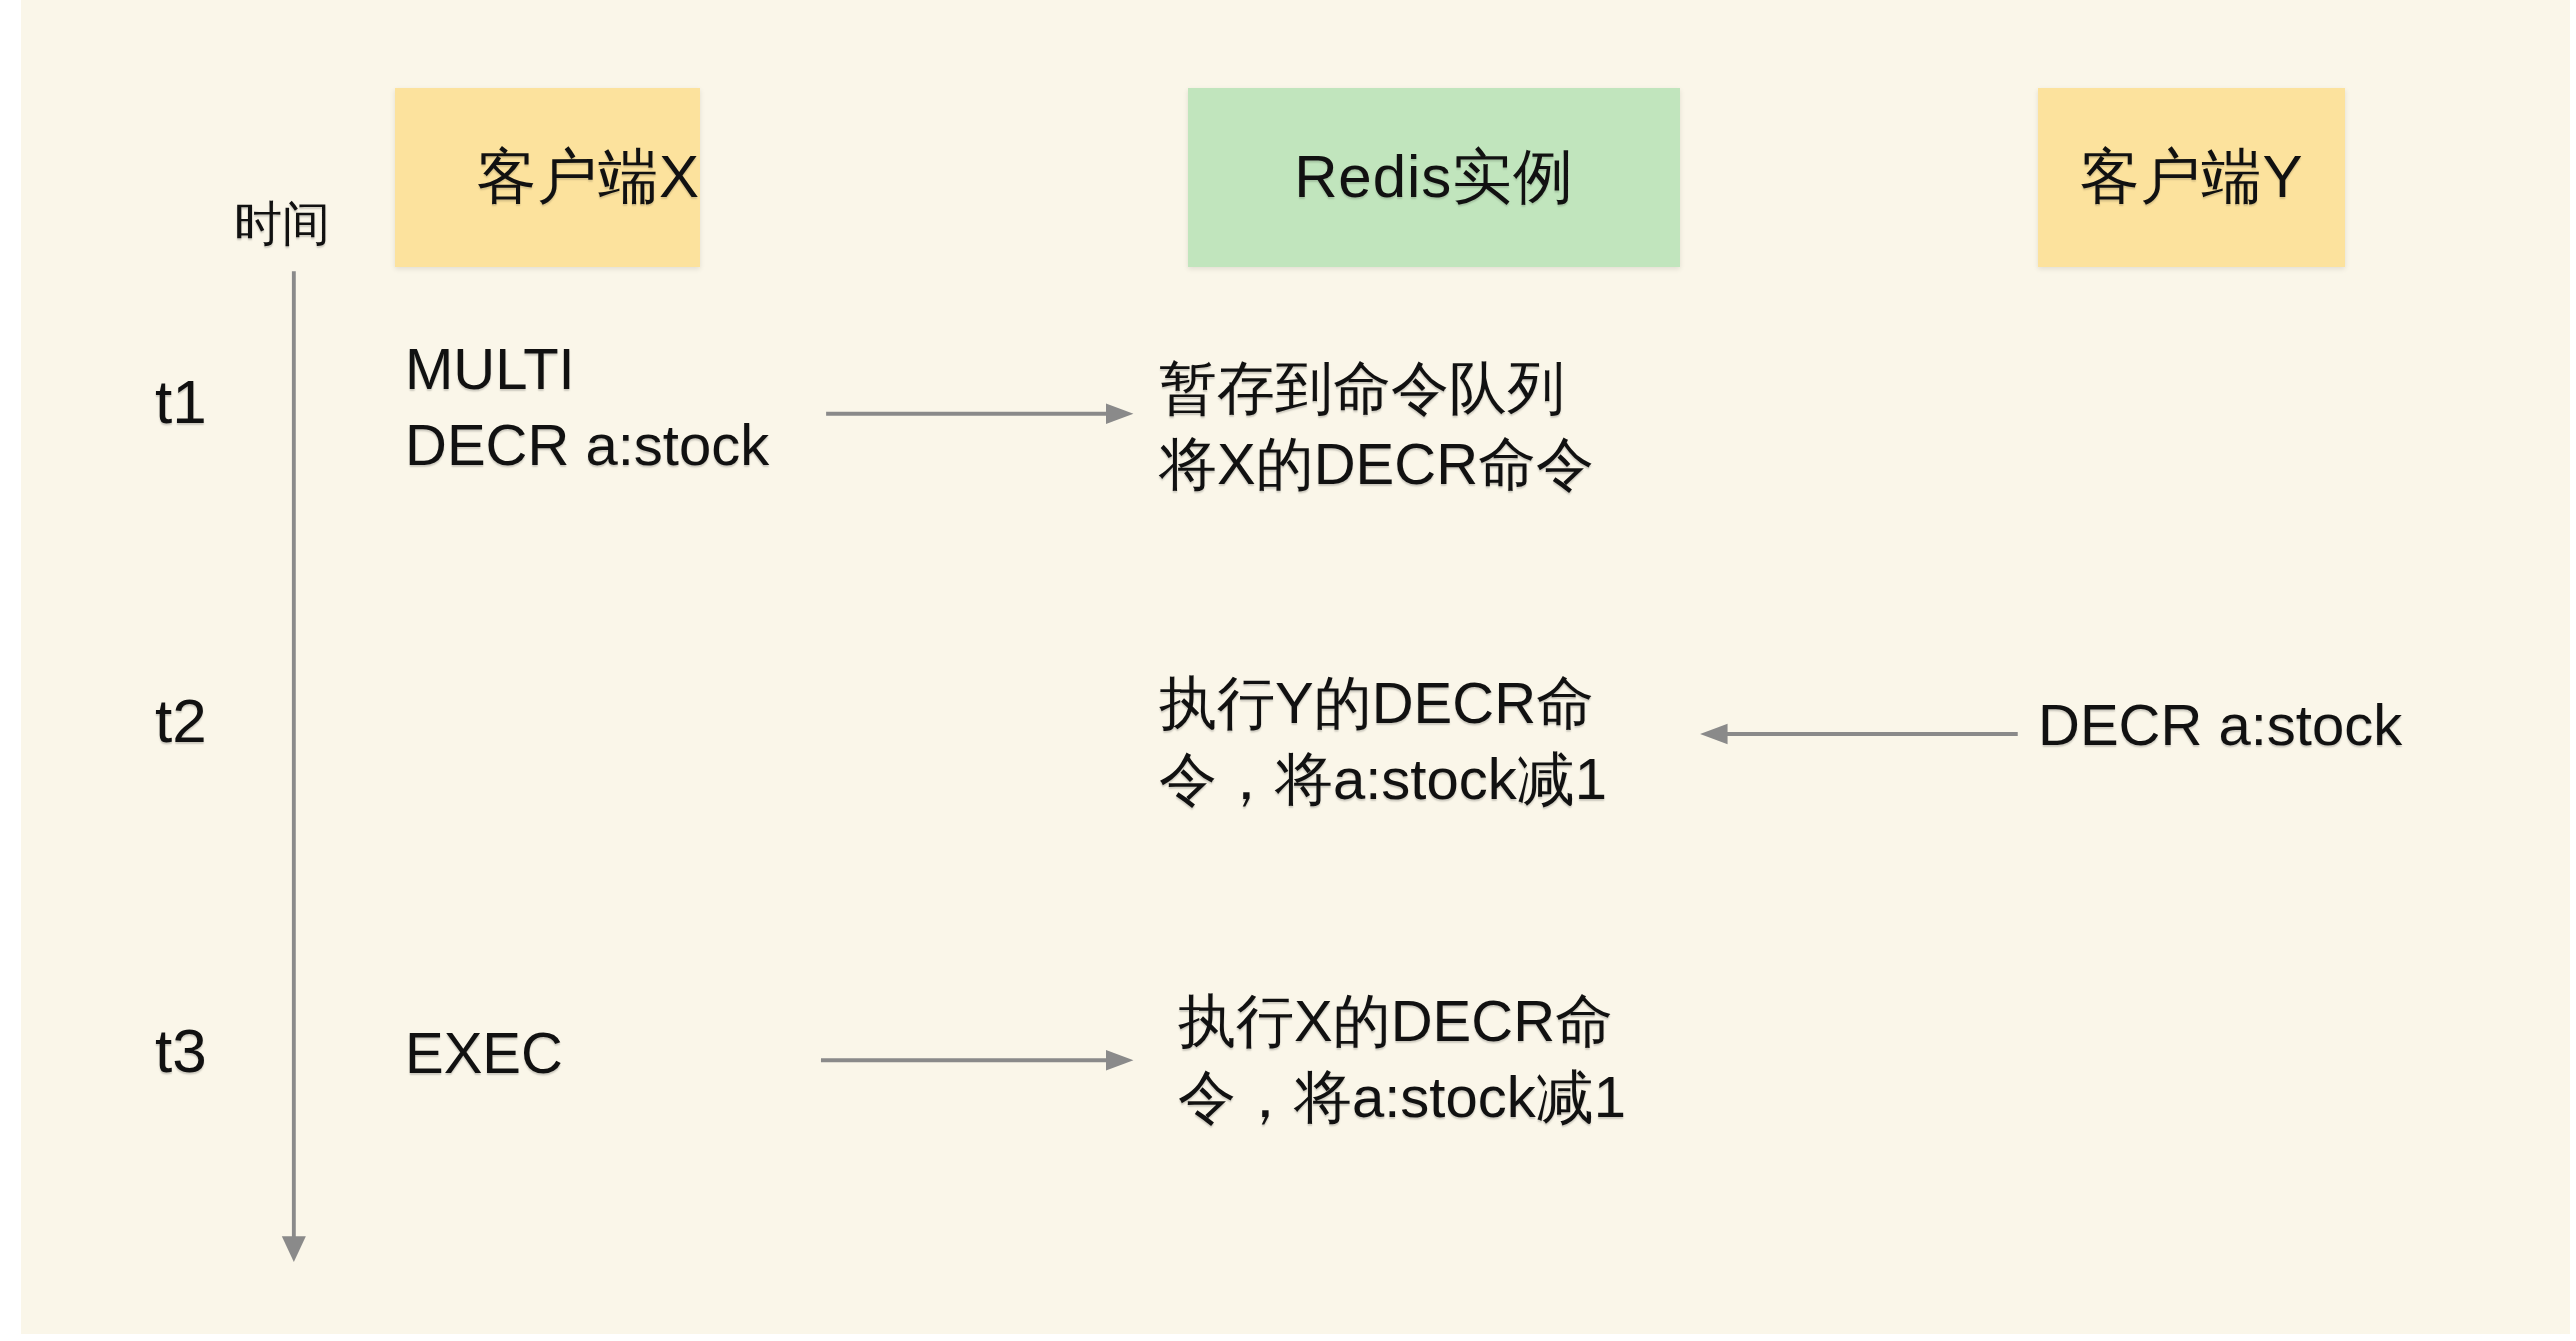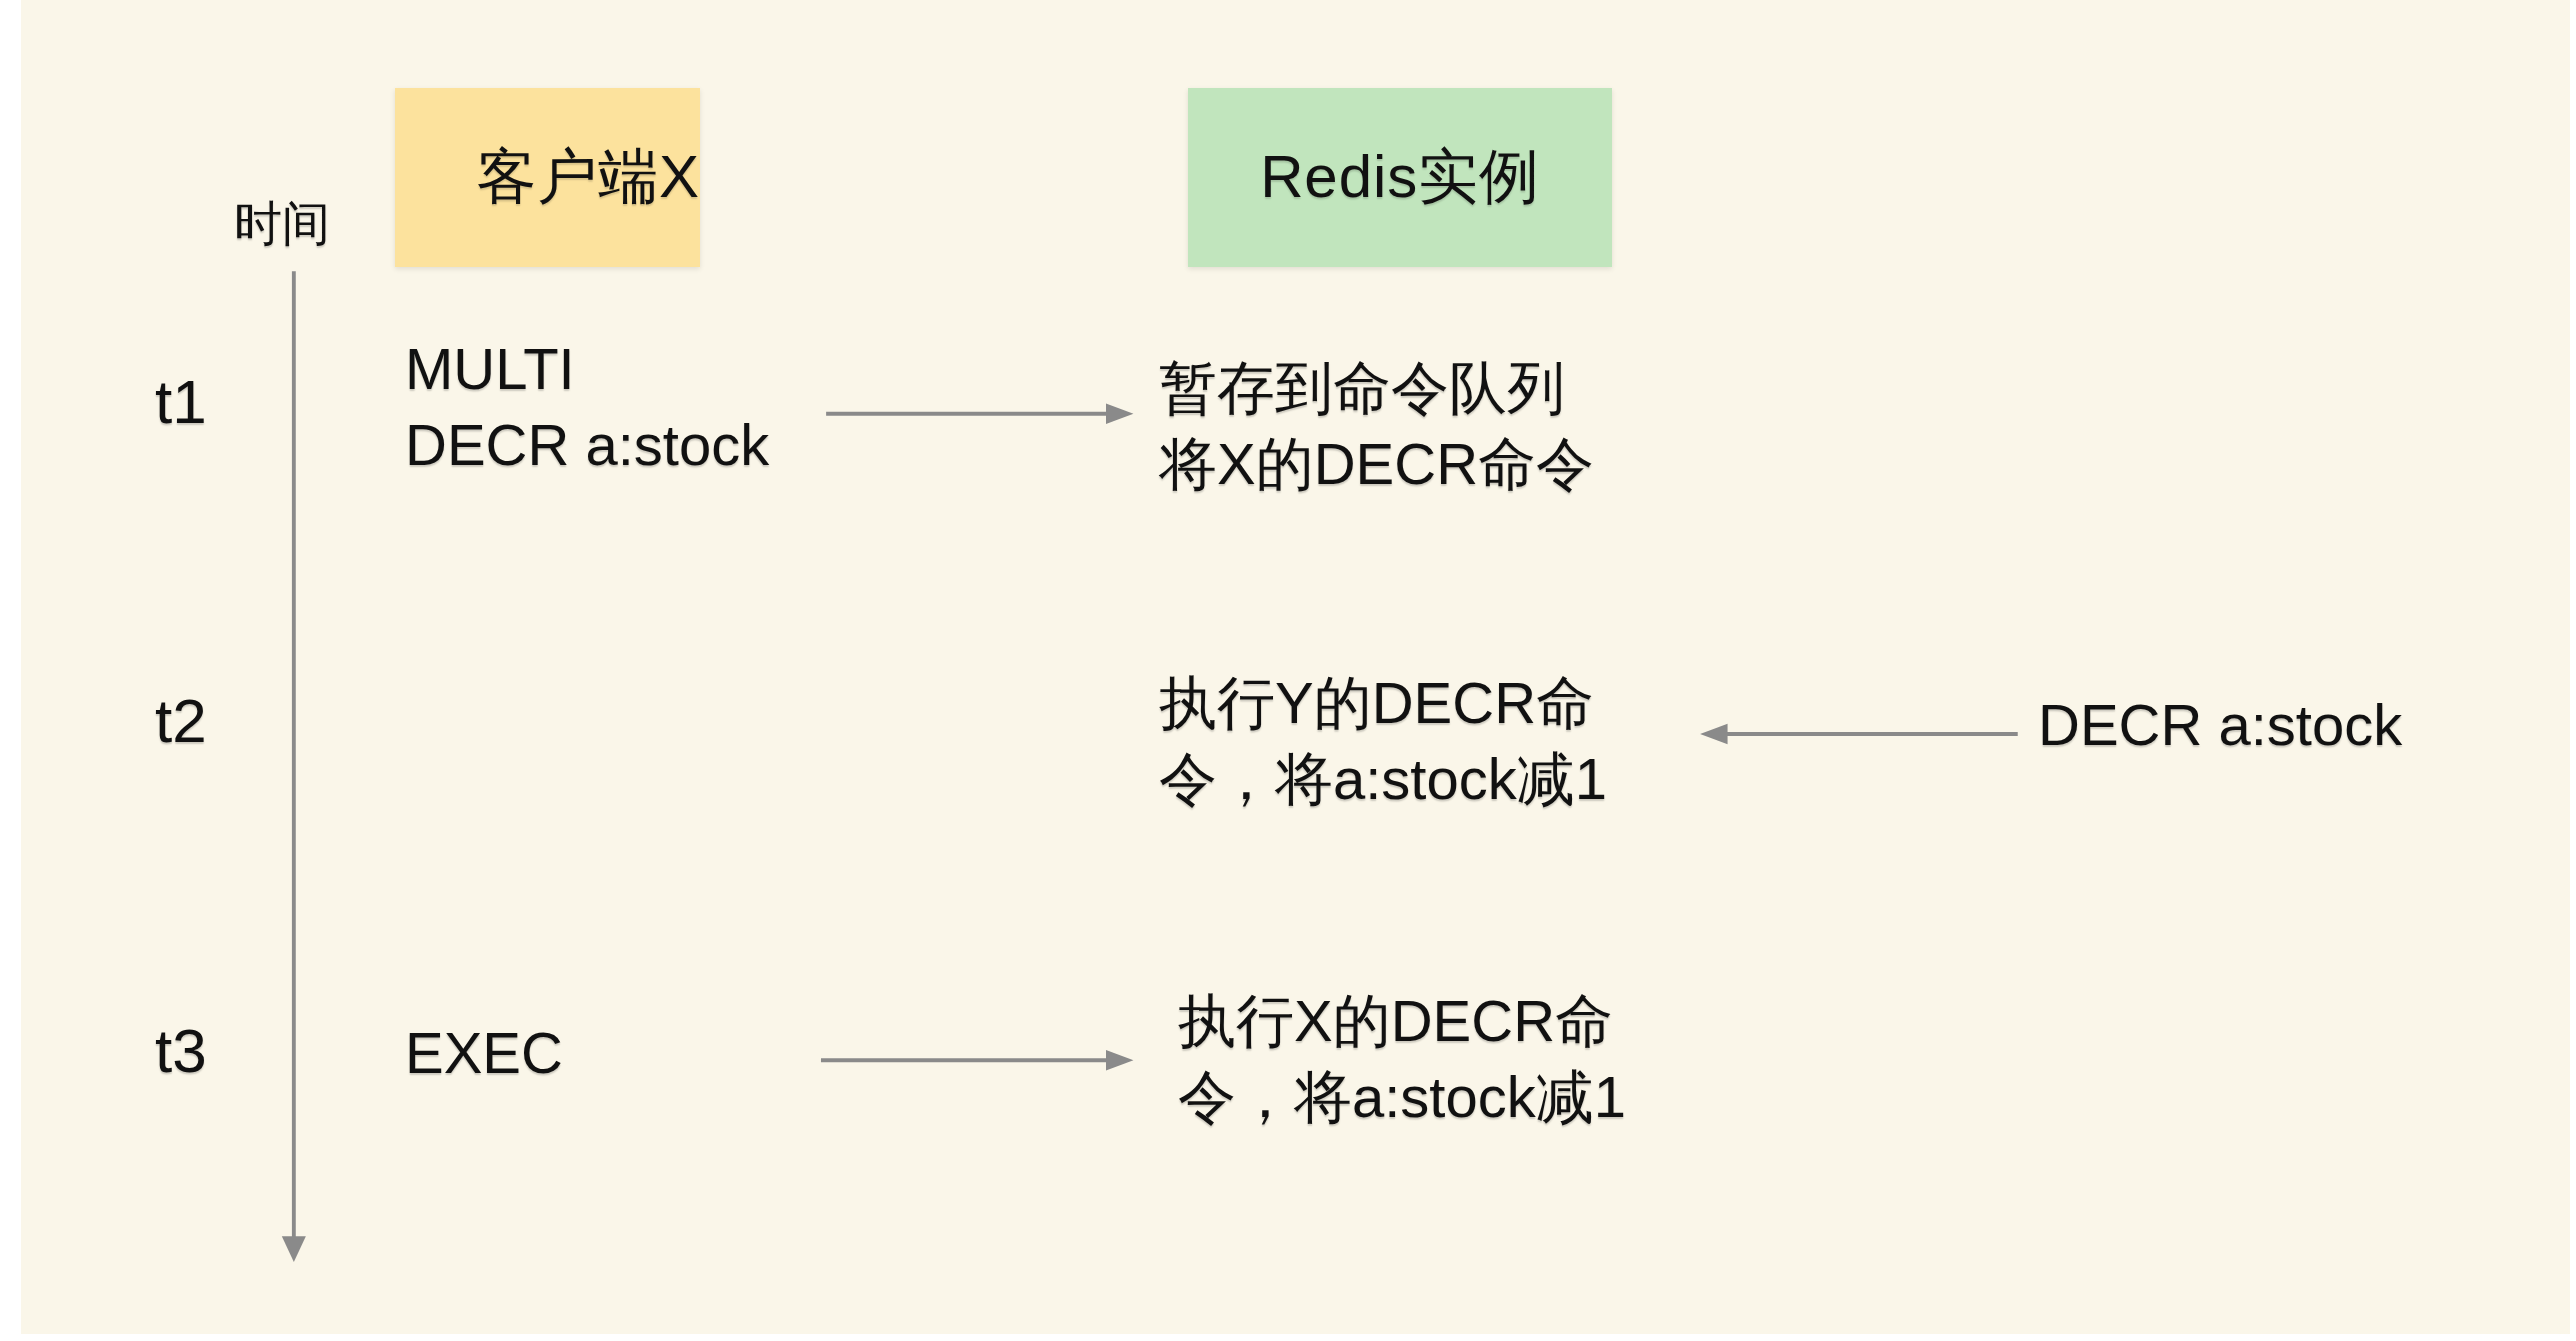--- a/index.html
+++ b/index.html
@@ -102,22 +102,25 @@
     </g>
     <g>
       <line x1="956" y1="1235" x2="1290" y2="1235"></line>
       <polygon points="1320,1235 1288,1223 1288,1247"></polygon>
     </g>
   </svg>
 
   <div class="actor actor-yellow" style="left:395px; width:305px;justify-content:flex-end;">
     <span>客户端X</span>
   </div>
-  <div class="actor actor-green" style="left:1188px; width:424px;">
+  <div class="actor actor-green" style="left:1188px; width:492px;">
     <span>Redis实例</span>
+  </div>
+  <div class="actor actor-yellow" style="left:2038px; width:307px;">
+    <span>客户端Y</span>
   </div>
 
   <div class="time-label">时间</div>
 
   <div class="tick" style="top:371px;">t1</div>
   <div class="tick" style="top:690px;">t2</div>
   <div class="tick" style="top:1020px;">t3</div>
 
   <div class="txt" style="left:405px; top:331px;">
     <div>MULTI</div>

